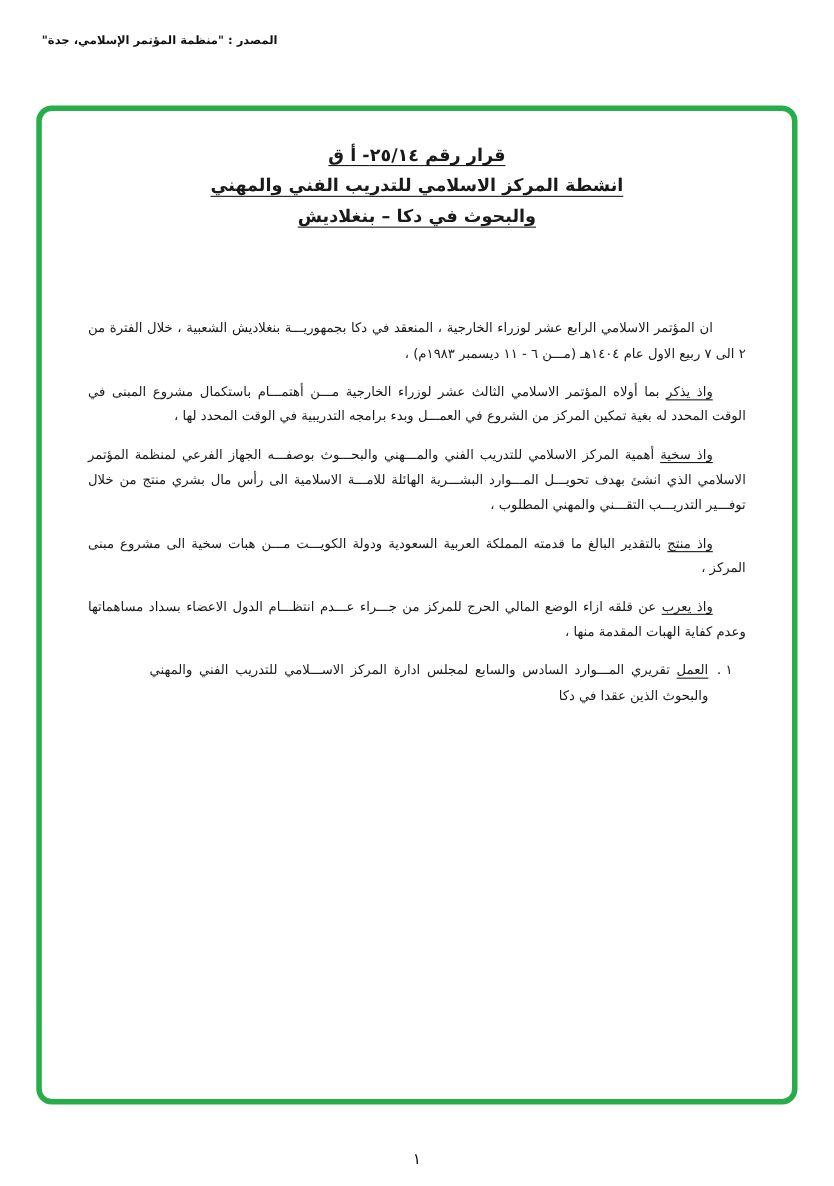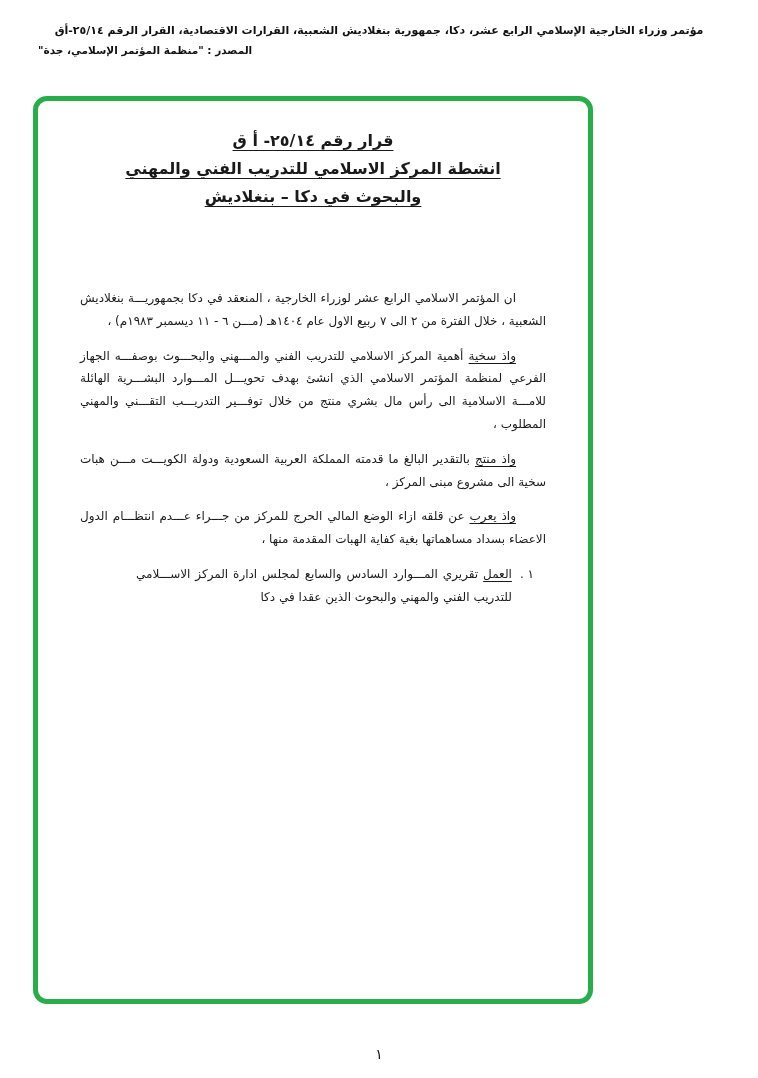--- a/index.html
+++ b/index.html
@@ -24,21 +24,21 @@
     margin-top:7px;
     text-align:left;
     padding-left:38px;
     font-size:10.5px;
     font-weight:bold;
     color:#111;
   }
   .green-frame {
     position:absolute;
     left:33px; top:96px;
-    width:560px; height:908px;
+    width:692px; height:908px;
     border:5px solid var(--frame-green, #27ae4b);
     border-radius:14px;
     background:#ffffff;
     padding:26px 42px 16px 42px;
     overflow:hidden;
   }
   .doc-title { text-align:center; }
   .title-line {
     font-size:16px;
     font-weight:bold;
@@ -74,42 +74,42 @@
     bottom:16px;
     text-align:center;
     font-size:14px;
     color:#111;
   }
 </style>
 </head>
 <body>
 
 <header class="top-header">
-  <div class="header-line1">مؤتمر وزراء الخارجية الإسلامي الرابع عشر، دكا، جمهورية بنغلاديش الشعبية، القرارات الاقتصادية، القرار الرقم ٢٥/١٤-أق</div>
   <div class="header-line2">المصدر :  "منظمة المؤتمر الإسلامي، جدة"</div>
 </header>
 
 <section class="green-frame">
   <div class="doc-title">
     <div class="title-line">قرار رقم ٢٥/١٤- أ ق</div>
     <div class="title-line">انشطة المركز الاسلامي للتدريب الفني والمهني</div>
     <div class="title-line">والبحوث في دكا – بنغلاديش</div>
   </div>
 
   <div class="doc-body">
     <p class="para"><span class="lead"></span><span>ان المؤتمر الاسلامي الرابع عشر لوزراء الخارجية ، المنعقد في دكا بجمهوريـــة بنغلاديش الشعبية ، خلال الفترة من ٢ الى ٧ ربيع الاول عام ١٤٠٤هـ (مـــن ٦ - ١١ ديسمبر ١٩٨٣م) ،</span></p>
 
 
 
+    <p class="para"><span class="lead">واذ يذكر</span><span> بما أولاه المؤتمر الاسلامي الثالث عشر لوزراء الخارجية مـــن أهتمـــام باستكمال مشروع المبنى في الوقت المحدد له بغية تمكين المركز من الشروع في العمـــل وبدء برامجه التدريبية في الوقت المحدد لها ،</span></p>
 
     <p class="para"><span class="lead">واذ سخية</span><span> أهمية المركز الاسلامي للتدريب الفني والمـــهني والبحـــوث بوصفـــه الجهاز الفرعي لمنظمة المؤتمر الاسلامي الذي انشئ بهدف تحويـــل المـــوارد البشـــرية الهائلة للامـــة الاسلامية الى رأس مال بشري منتج من خلال توفـــير التدريـــب التقـــني والمهني المطلوب ،</span></p>
 
     <p class="para"><span class="lead">واذ منتج</span><span> بالتقدير البالغ ما قدمته المملكة العربية السعودية ودولة الكويـــت مـــن هبات سخية الى مشروع مبنى المركز ،</span></p>
 
-    <p class="para"><span class="lead">واذ يعرب</span><span> عن قلقه ازاء الوضع المالي الحرج للمركز من جـــراء عـــدم انتظـــام الدول الاعضاء بسداد مساهماتها بغية كفاية الهبات المقدمة منها ،</span></p>
+    <p class="para"><span class="lead">واذ يعرب</span><span> عن قلقه ازاء الوضع المالي الحرج للمركز من جـــراء عـــدم انتظـــام الدول الاعضاء بسداد مساهماتها وعدم كفاية الهبات المقدمة منها ،</span></p>
 
     <div class="list-item">
       <span class="item-number">١ .</span>
       <p class="item-text"><span class="lead">العمل</span><span> تقريري المـــوارد السادس والسابع لمجلس ادارة المركز الاســـلامي للتدريب الفني والمهني والبحوث الذين عقدا في دكا</span></p>
     </div>
   </div>
 </section>
 
 <div class="page-number">١</div>
 

